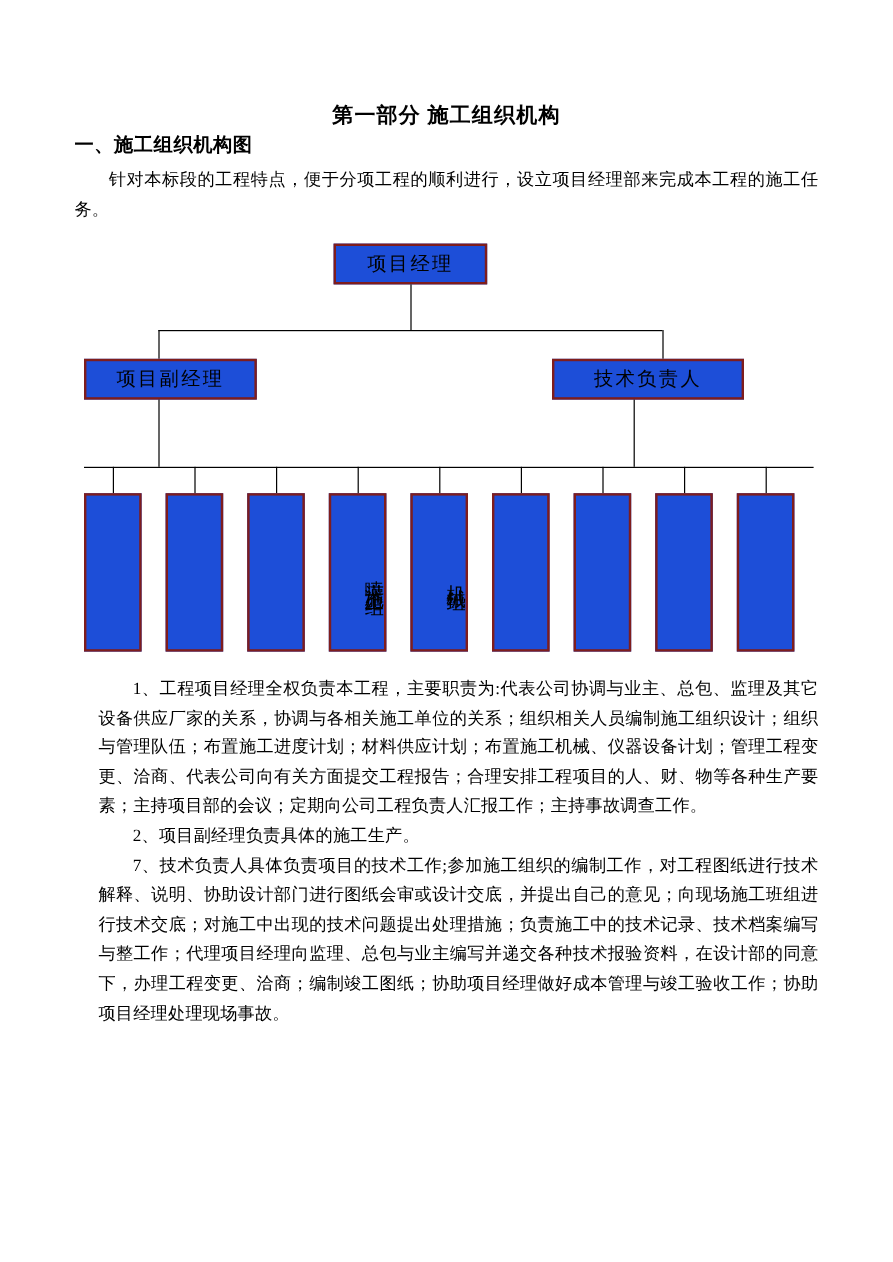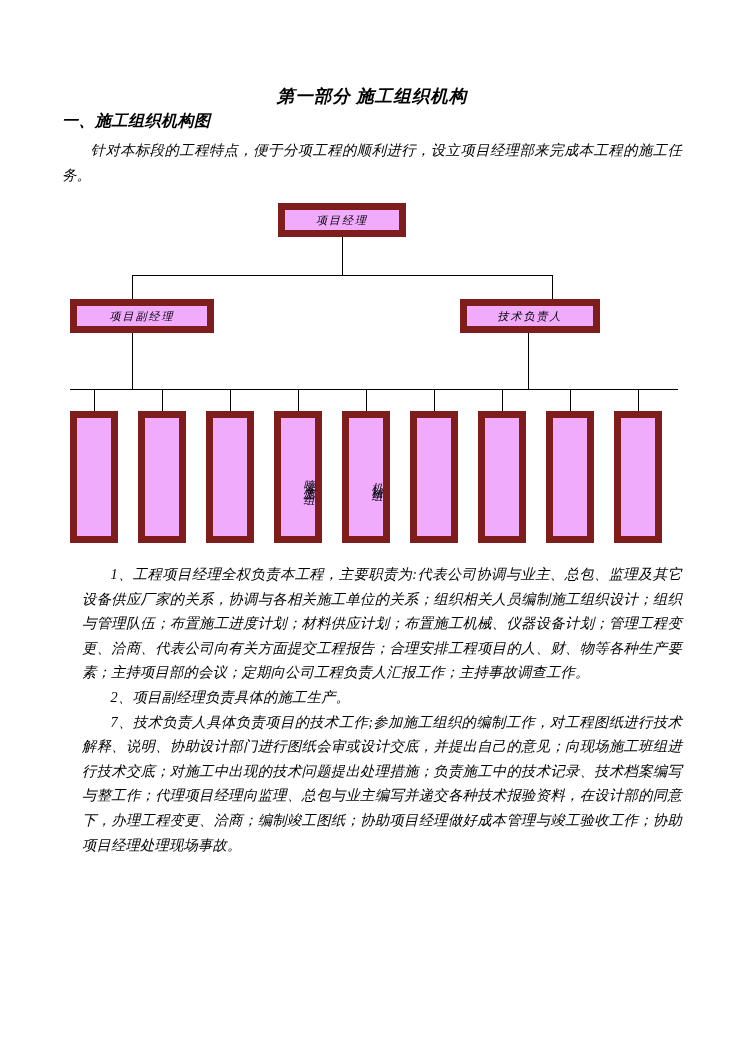--- a/index.html
+++ b/index.html
@@ -14,21 +14,20 @@
     color: #000000;
     position: relative;
     overflow: hidden;
   }
   .page {
     position: relative;
     width: 744px;
     height: 1052px;
     box-sizing: border-box;
     padding: 70px 62px 10px 62px;
-    font-style: italic;
   }
   h1.doc-title {
     font-size: 17.5px;
     font-weight: bold;
     text-align: center;
     margin: 14px 0 2px 0;
     letter-spacing: 1px;
   }
   h2.section-title {
     font-size: 16px;
@@ -46,28 +45,28 @@
     letter-spacing: 0.2px;
   }
   
   .chart {
     position: relative;
     height: 355px;
     margin-top: 16px;
   }
   .node {
     position: absolute;
-    border: 7px solid #7f1d1d;
+    border: 2px solid #7f1d1d;
     box-sizing: border-box;
     display: flex;
     align-items: center;
     justify-content: center;
-    font-size: 11px;
+    font-size: 16px;
     letter-spacing: 2px;
-    background: #f0abfc;
+    background: #1d4ed8;
     text-align: center;
   }
   .node.vertical {
     writing-mode: vertical-rl;
     text-orientation: upright;
     letter-spacing: 4px;
     line-height: 1.15;
     padding-top: 6px;
     align-items: flex-start;
     justify-content: center;
@@ -102,21 +101,21 @@
     <div class="line vline" style="left:280px; top:34px; height:38px;"></div>
 
     <div class="line hline" style="left:70px; top:72px; width:420px;"></div>
 
     <div class="line vline" style="left:70px; top:72px; height:24px;"></div>
     <div class="line vline" style="left:490px; top:72px; height:24px;"></div>
 
     <div class="node" style="left:8px; top:96px; width:144px; height:34px;">
       <span>项目副经理</span>
     </div>
-    <div class="node" style="left:398px; top:96px; width:140px; height:34px;">
+    <div class="node" style="left:398px; top:96px; width:160px; height:34px;">
       <span>技术负责人</span>
     </div>
 
     <div class="line vline" style="left:70px; top:130px; height:56px;"></div>
     <div class="line vline" style="left:466px; top:130px; height:56px;"></div>
 
     <div class="line hline" style="left:8px; top:186px; width:608px;"></div>
 
     <div class="line vline" style="left:32px;  top:186px; height:22px;"></div>
     <div class="line vline" style="left:100px; top:186px; height:22px;"></div>

